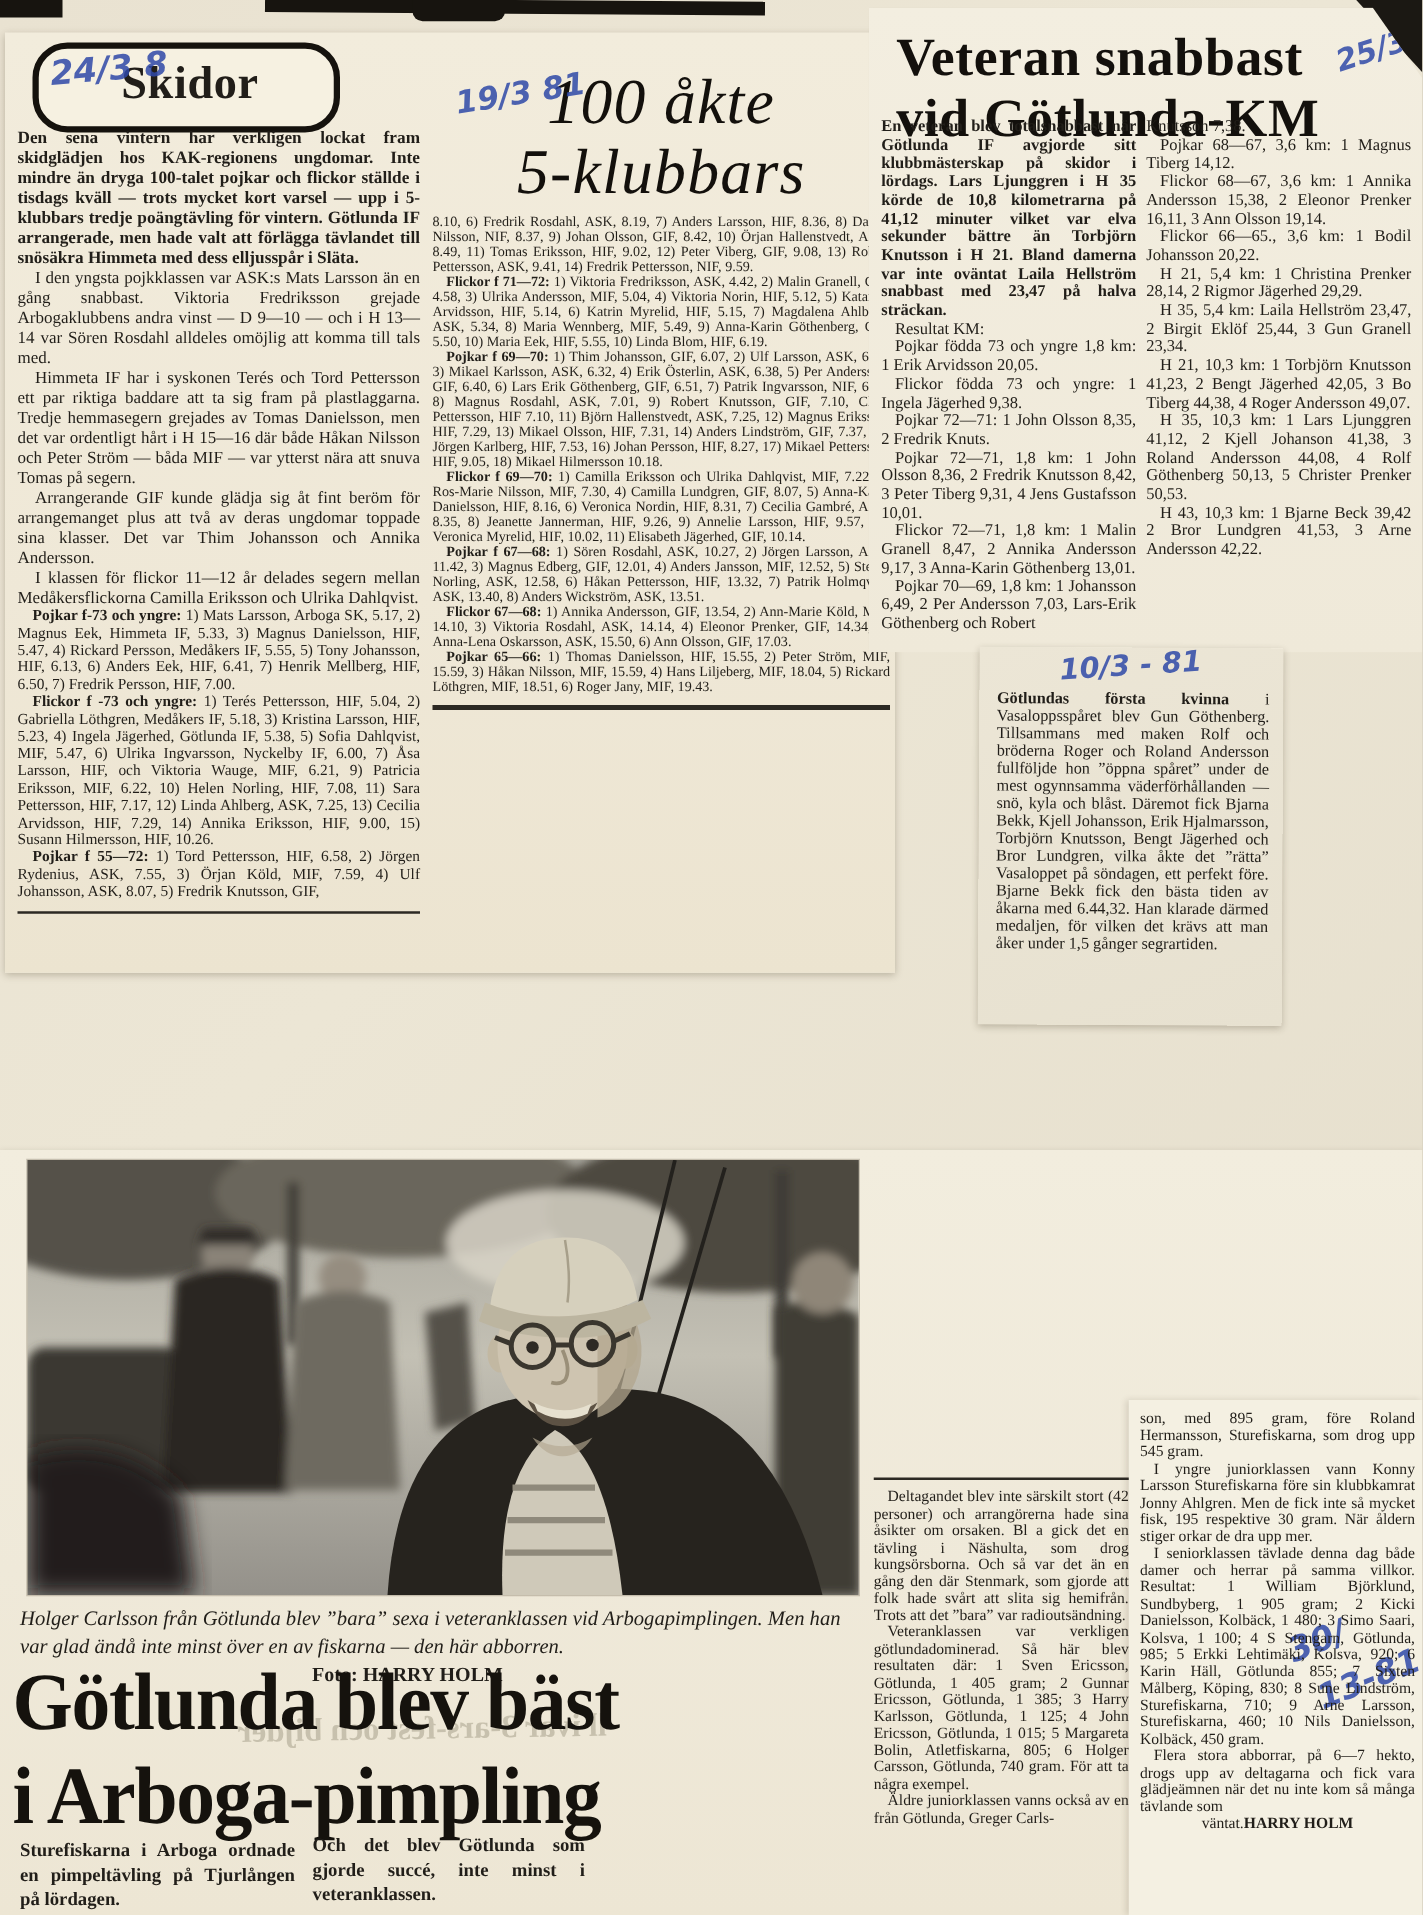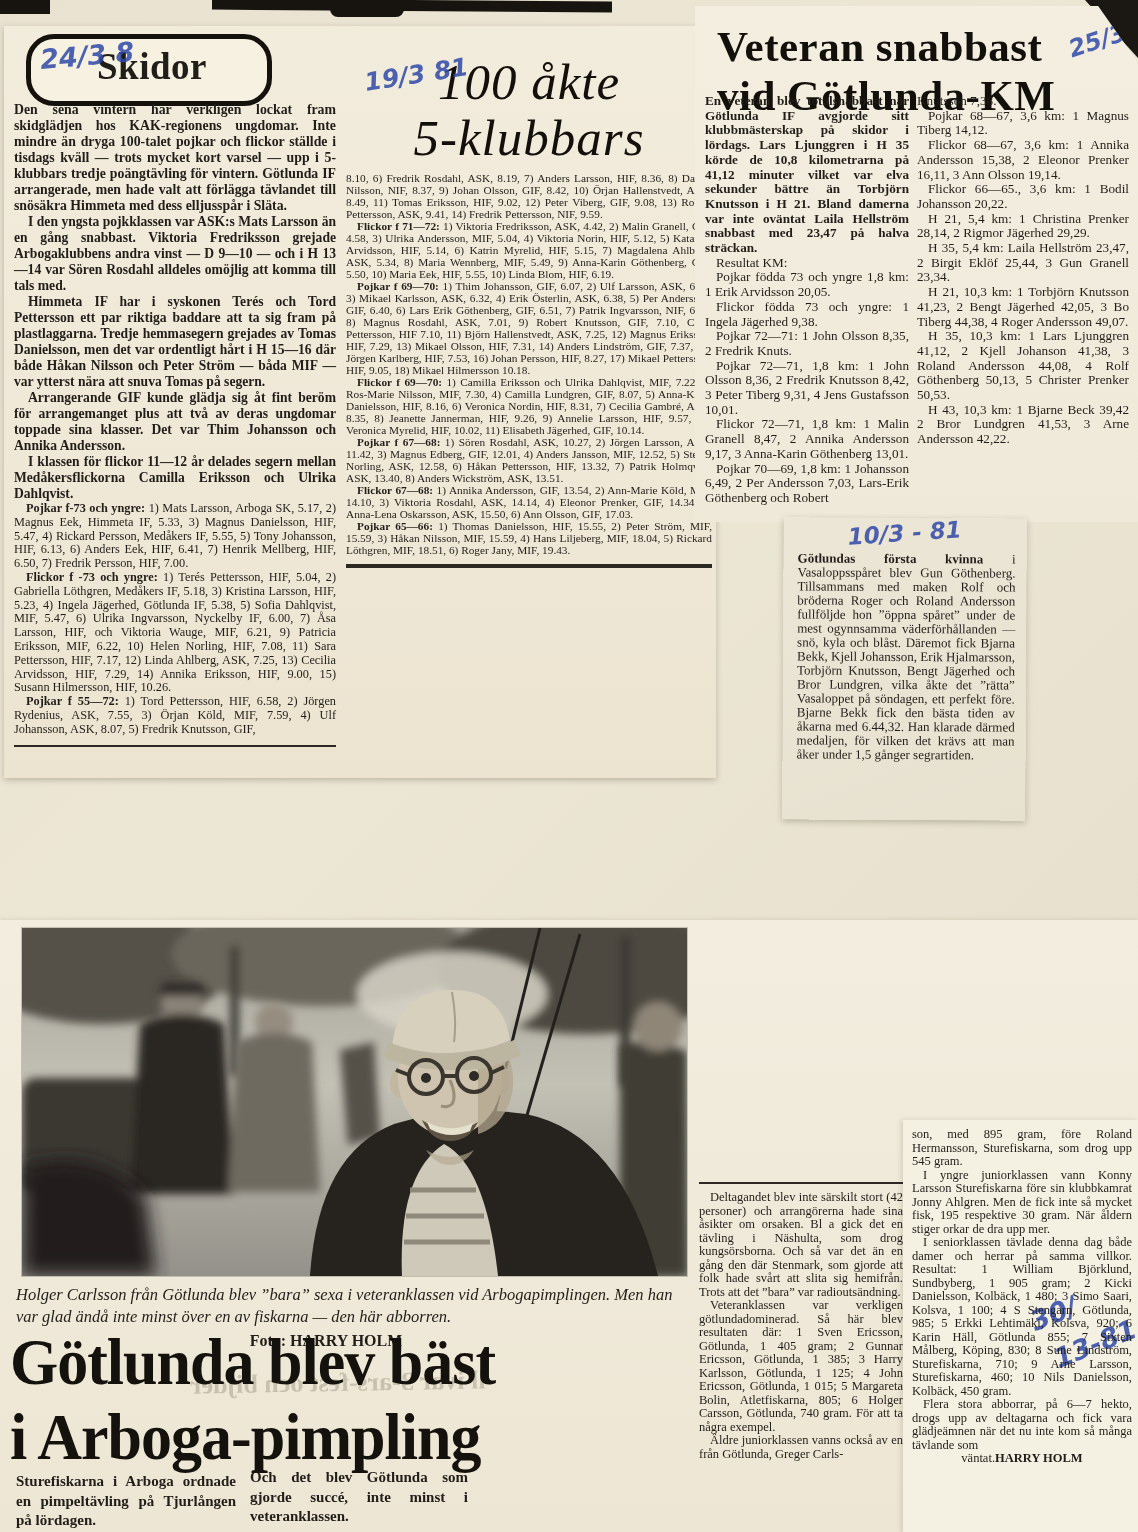--- a/index.html
+++ b/index.html
@@ -31,21 +31,21 @@
         font-style:italic;font-weight:bold;opacity:.85;white-space:nowrap;}
   .h-five{margin:0;text-align:center;font-size:51px;line-height:56px;font-style:italic;
         font-weight:normal;letter-spacing:1px;color:#13100c;}
   .h-vet{margin:12px;font-size:43px;line-height:49px;font-weight:bold;letter-spacing:.5px;color:#13100c;}
   .h-pimp{margin:0;font-size:62px;line-height:72px;font-weight:bold;letter-spacing:-1px;
         color:#15120d;transform:scaleY(1.05);transform-origin:left top;}
   
   .tcol{position:absolute;text-align:justify;}
   .tcol p{margin:0;}
   .lead{font-weight:bold;font-size:13.8px;line-height:16px;}
-  .bodyp{font-size:13.6px;line-height:16px;text-indent:14px;margin-top:2px;font-weight:bold;}
+  .bodyp{font-size:13.6px;line-height:16px;text-indent:14px;margin-top:2px;}
   .res{font-size:12.3px;line-height:13.8px;text-indent:12px;margin-top:2px;}
   .midres{font-size:11.3px;line-height:12px;text-indent:11px;margin-top:1px;}
   .midcont{font-size:11.3px;line-height:12px;}
   .vet{font-size:13.2px;line-height:14.7px;text-indent:11px;}
   .vet.nolead{text-indent:0;}
   .vasa-p{font-size:13px;line-height:14px;}
   .bp{font-size:12.5px;line-height:13.5px;text-indent:11px;}
   b,.b{font-weight:bold;}
   .rule{height:2px;background:#2c2923;margin-top:8px;}
   .rule.thick{height:4px;}

